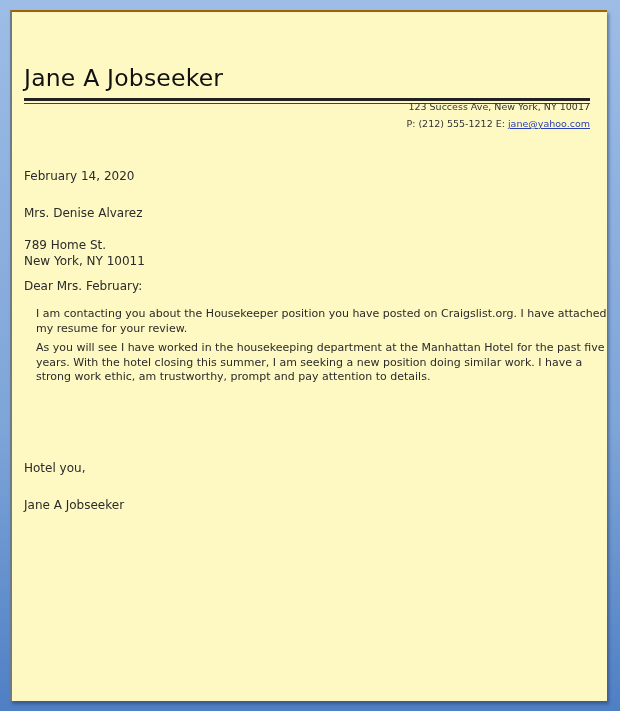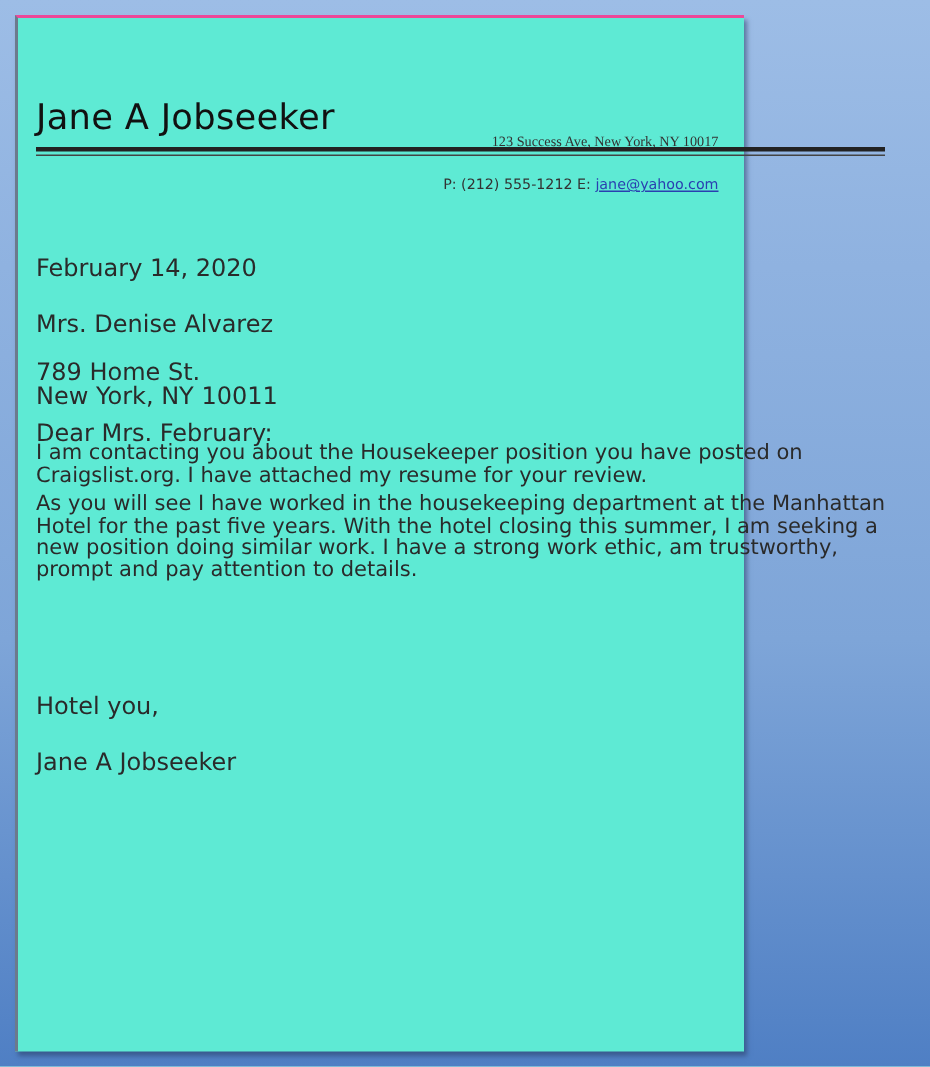--- a/index.html
+++ b/index.html
@@ -3,43 +3,43 @@
 <meta charset="utf-8">
 <style>
   html, body { margin: 0; padding: 0; }
   body {
     width: 620px; height: 711px; overflow: hidden; position: relative;
     background: linear-gradient(180deg, #9dbde6 0%, #8fb2e0 25%, #7ea5d8 60%, #4f7fc4 100%);
     font-family: "DejaVu Sans", "Liberation Sans", sans-serif;
     color: #222;
   }
   .page {
-    position: absolute; left: 10px; top: 10px; width: 486px; height: 691px;
-    background: #5eead4;
-    border-left: 2px solid #6c7a8c; border-top: 2px solid #ec4899;
+    position: absolute; left: 10px; top: 10px; width: 597px; height: 691px;
+    background: #fef9c3;
+    border-left: 2px solid #6c7a8c; border-top: 2px solid #a16207;
     box-shadow: 2px 3px 3px rgba(40,60,100,0.55);
     box-sizing: border-box;
   }
   .name {
     position: absolute; left: 12px; top: 52px;
     font-size: 23.5px; color: #111; letter-spacing: 0.2px;
   }
   .rule {
     position: absolute; left: 12px; width: 566px; background: #222;
   }
   .rule.thick { top: 86px; height: 3px; }
   .rule.thin { top: 90.5px; height: 1px; background: #444; }
   .contact {
     position: absolute; right: 17px; font-size: 9.5px; text-align: right; color: #333;
   }
-  .contact.addr { top: 78px; font-family: Liberation Serif, serif; }
+  .contact.addr { top: 89px; }
   .contact.phone { top: 106px; text-align: right; }
   .contact a { color: #2a3fb0; text-decoration: underline; }
-  .line { position: absolute; left: 12px; font-size: 16px; color: #2a2a2a; white-space: nowrap; }
-  .para { position: absolute; left: 12px; width: 575px; font-size: 14px; line-height: 14.5px; color: #2a2a2a; margin: 0; }
+  .line { position: absolute; left: 12px; font-size: 12px; color: #2a2a2a; white-space: nowrap; }
+  .para { position: absolute; left: 12px; width: 575px; font-size: 11px; line-height: 14.5px; color: #2a2a2a; margin: 12px; }
 </style>
 </head>
 <body>
 
 <div class="page">
   <div class="name">Jane A Jobseeker</div>
   <div class="rule thick"></div>
   <div class="rule thin"></div>
   <div class="contact addr">123 Success Ave, New York, NY 10017</div>
   <div class="contact phone"><span>P: (212) 555-1212 E: </span><a>jane@yahoo.com</a></div>

